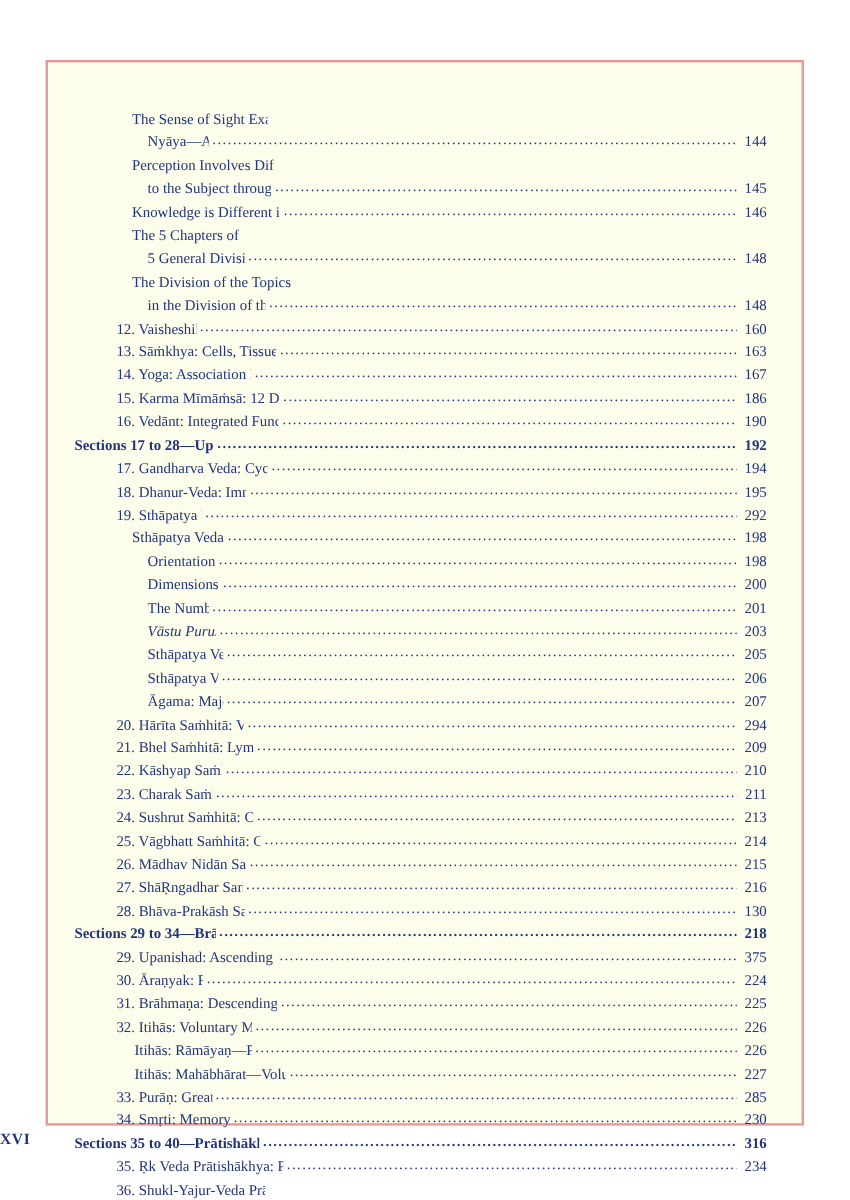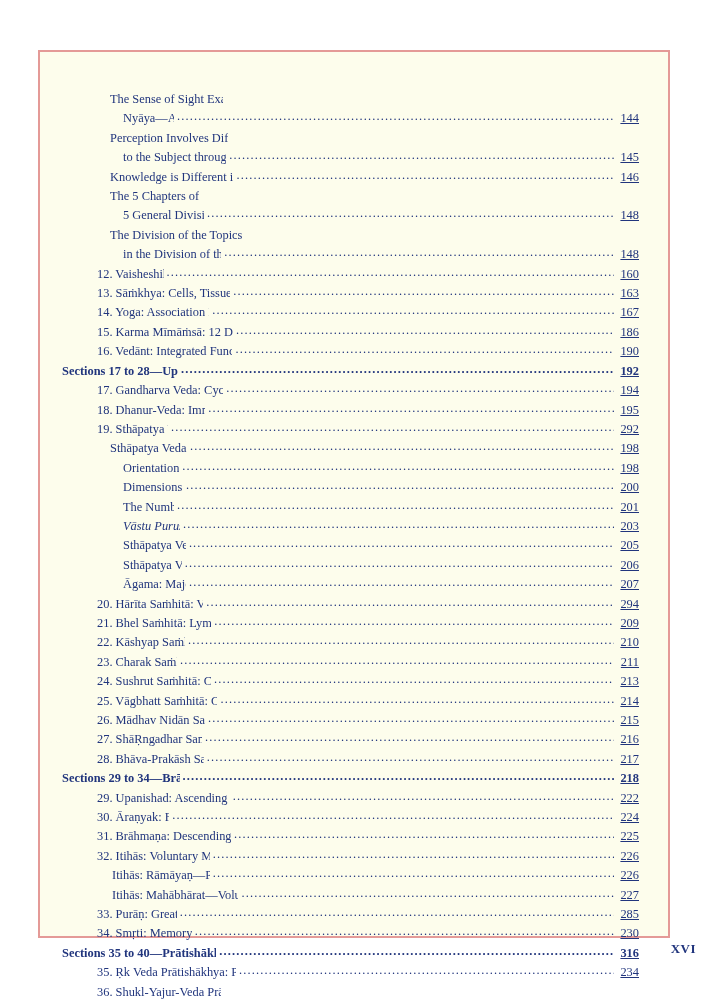--- a/index.html
+++ b/index.html
@@ -64,41 +64,40 @@
     letter-spacing: 1.15px;
     font-size: 12.4px;
     color: #21357d;
   }
 
   .pageno {
     flex: 0 0 auto;
     text-align: right;
     min-width: 24px;
     padding-right: 33px;
-    text-decoration: underline;
   }
 
   
   .lvl-sec    { padding-left: 22px; font-weight: bold; }
   .lvl-num    { padding-left: 57px; }
   .lvl-sub    { padding-left: 70px; }
   .lvl-sub2   { padding-left: 83px; }
   .lvl-iti    { padding-left: 72px; }
 
   .no-leader .leader { visibility: hidden; }
   .no-leader .pageno { visibility: hidden; }
 
   .italic { font-style: italic; }
 
   #folio {
     position: absolute;
-    left: 12px;
+    left: 0;
     top: 941px;
     width: 684px;
-    text-align: right;
+    text-align: left;
     color: #21357d;
     font-weight: bold;
     font-size: 13px;
     letter-spacing: 0.5px;
   }
 </style>
 </head>
 <body>
 
 <div id="page-frame">
@@ -269,31 +268,31 @@
         <span class="pageno">215</span>
       </div>
       <div class="toc-row lvl-num">
         <span class="toc-title">27. ShāṚngadhar Saṁhitā: Endodermal Tissues</span>
         <span class="leader"></span>
         <span class="pageno">216</span>
       </div>
       <div class="toc-row lvl-num">
         <span class="toc-title">28. Bhāva-Prakāsh Saṁhitā: Ectodermal Tissues</span>
         <span class="leader"></span>
-        <span class="pageno">217</span>
+        <span class="pageno">130</span>
       </div>
       <div class="toc-row lvl-sec">
         <span class="toc-title">Sections 29 to 34—Brāhmaṇa in the Physiology</span>
         <span class="leader"></span>
         <span class="pageno">218</span>
       </div>
       <div class="toc-row lvl-num">
         <span class="toc-title">29. Upanishad: Ascending Tracts of the Central Nervous System</span>
         <span class="leader"></span>
-        <span class="pageno">222</span>
+        <span class="pageno">375</span>
       </div>
       <div class="toc-row lvl-num">
         <span class="toc-title">30. Āraṇyak: Fasciculi Proprii</span>
         <span class="leader"></span>
         <span class="pageno">224</span>
       </div>
       <div class="toc-row lvl-num">
         <span class="toc-title">31. Brāhmaṇa: Descending Tracts of the Central Nervous System</span>
         <span class="leader"></span>
         <span class="pageno">225</span>

